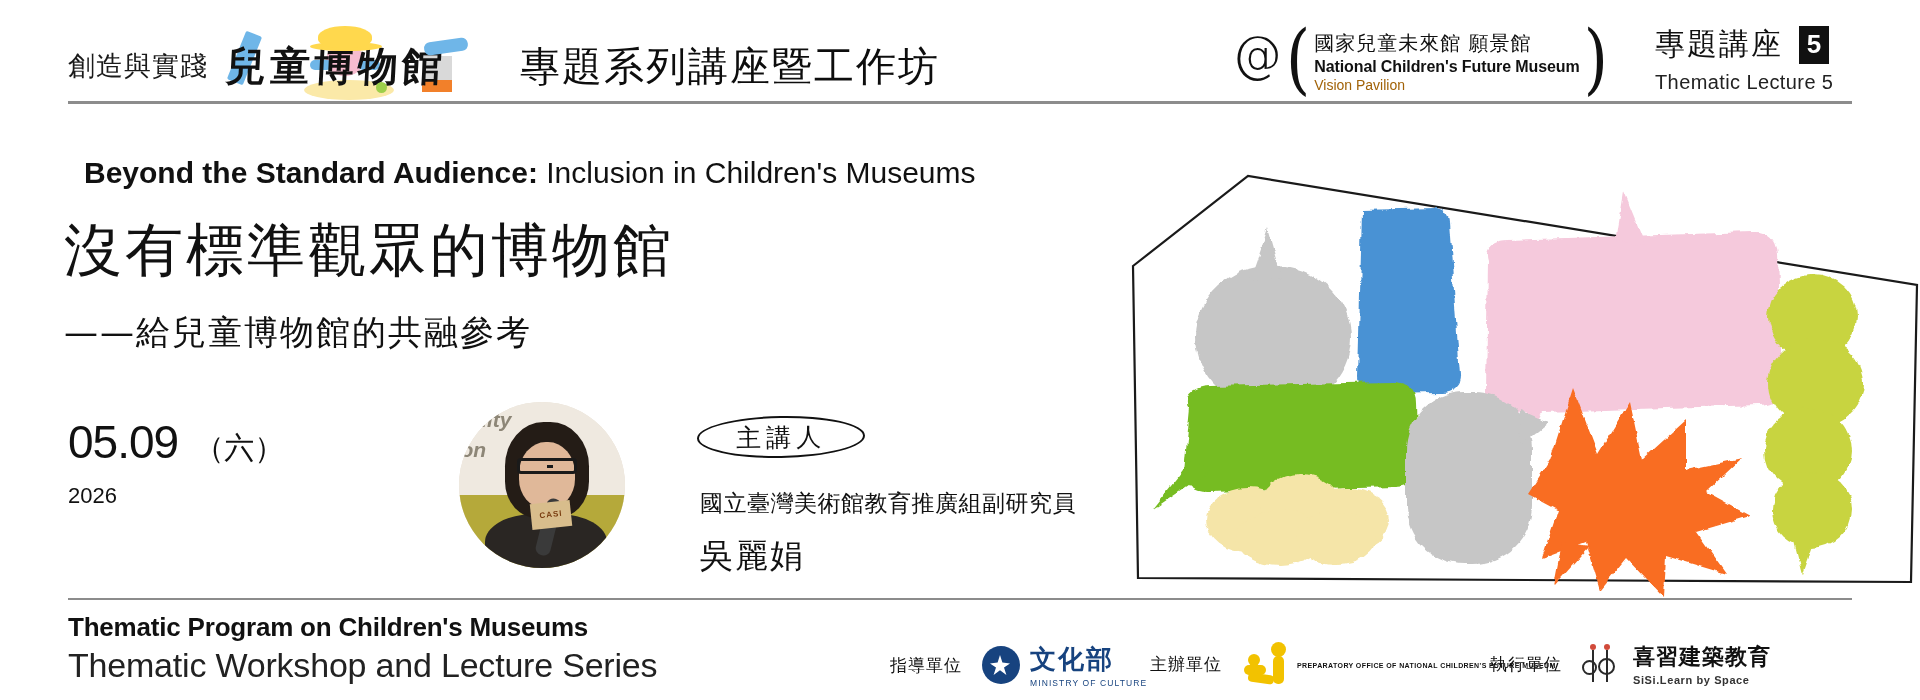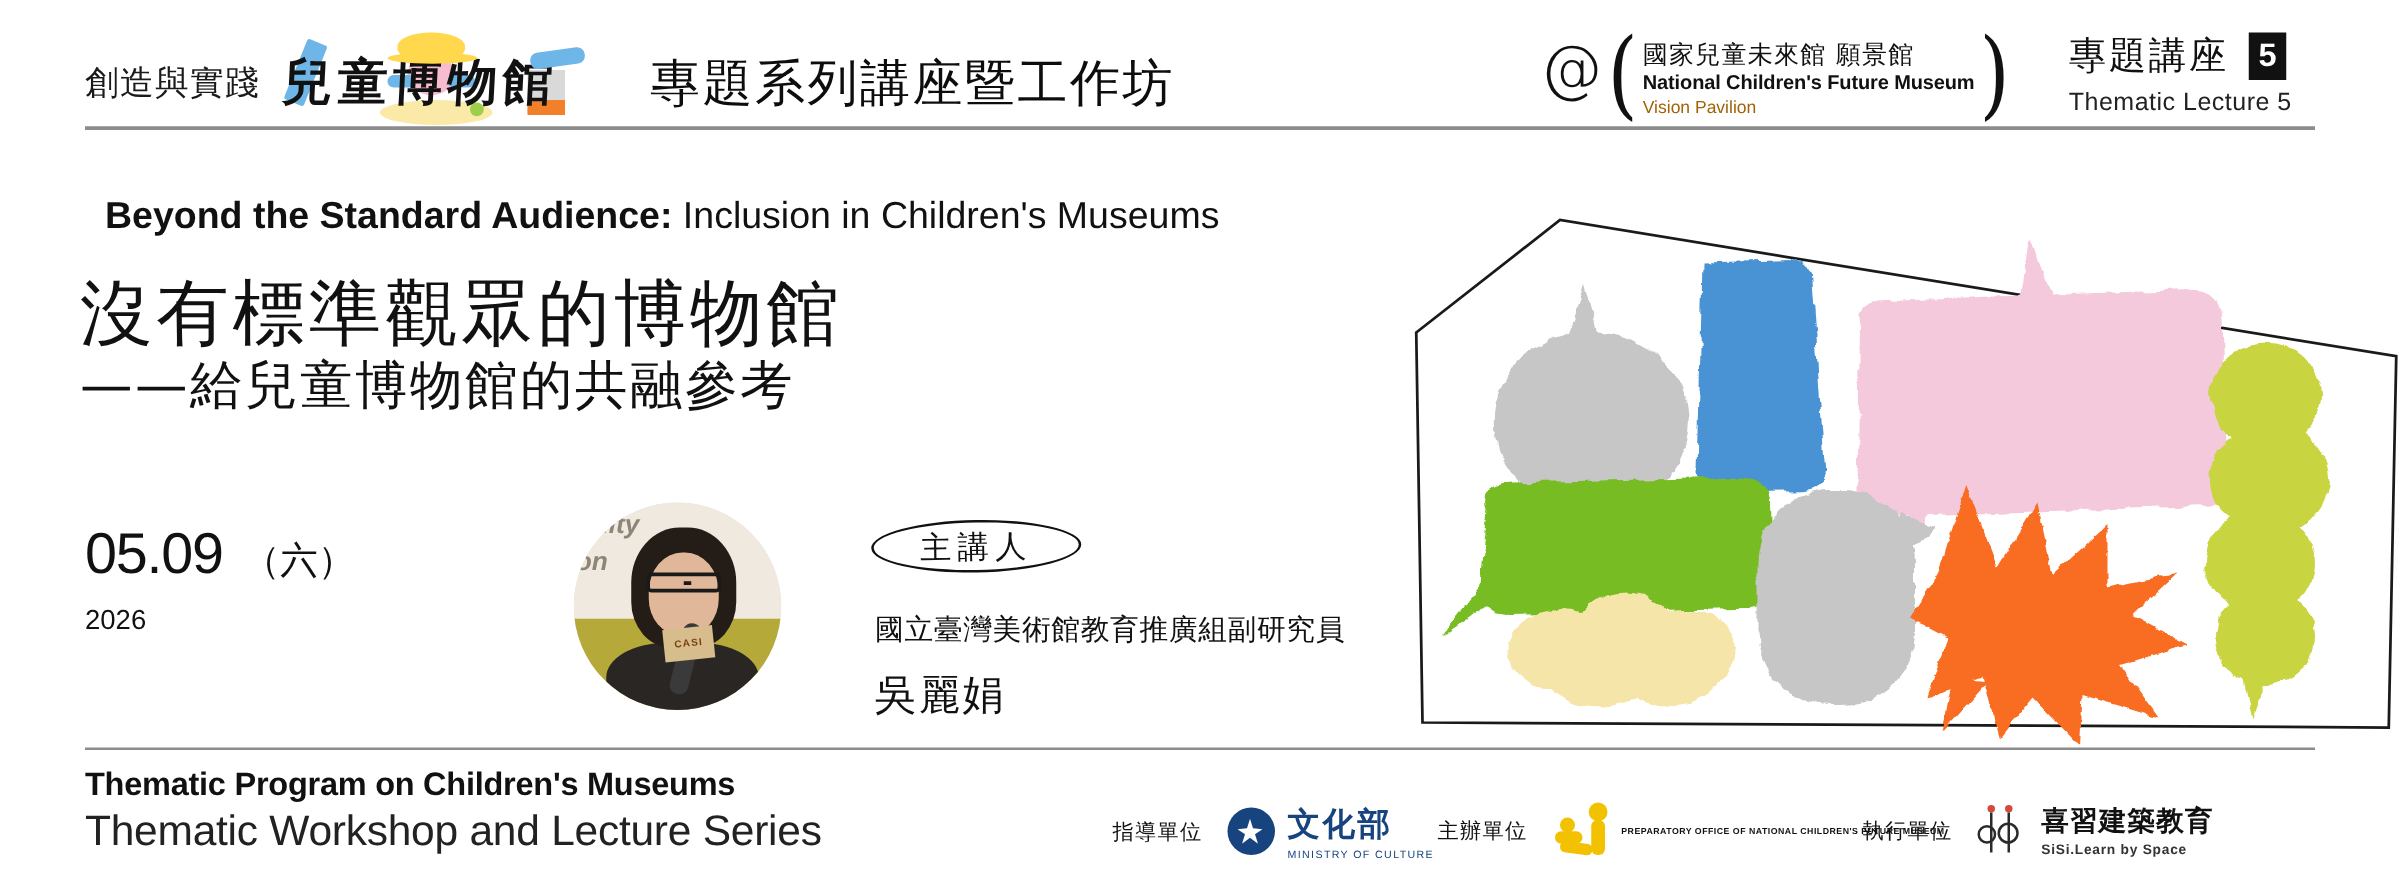--- a/index.html
+++ b/index.html
@@ -102,22 +102,22 @@
   }
   .title-en b { font-weight:700; }
   .title-en span { font-weight:400; }
 
   .title-cn1 {
     position:absolute; left:64px; top:212px;
     font-size:58px; letter-spacing:3px; color:#111;
     font-family:"DejaVu Sans",sans-serif;
   }
   .title-cn2 {
-    position:absolute; left:64px; top:280px;
-    font-size:42px; letter-spacing:2px; color:#111;
+    position:absolute; left:64px; top:310px;
+    font-size:34px; letter-spacing:2px; color:#111;
     font-family:"DejaVu Sans",sans-serif;
   }
 
   .date-block { position:absolute; left:68px; top:415px; }
   .date-main {
     font-size:46px; font-weight:400; color:#111; letter-spacing:-1px;
     display:flex; align-items:baseline;gap:16px;
   }
   .date-day { font-size:30px; letter-spacing:0; font-family:"DejaVu Sans",sans-serif; }
   .date-year { font-size:22px; color:#111; margin-top:14px; }

